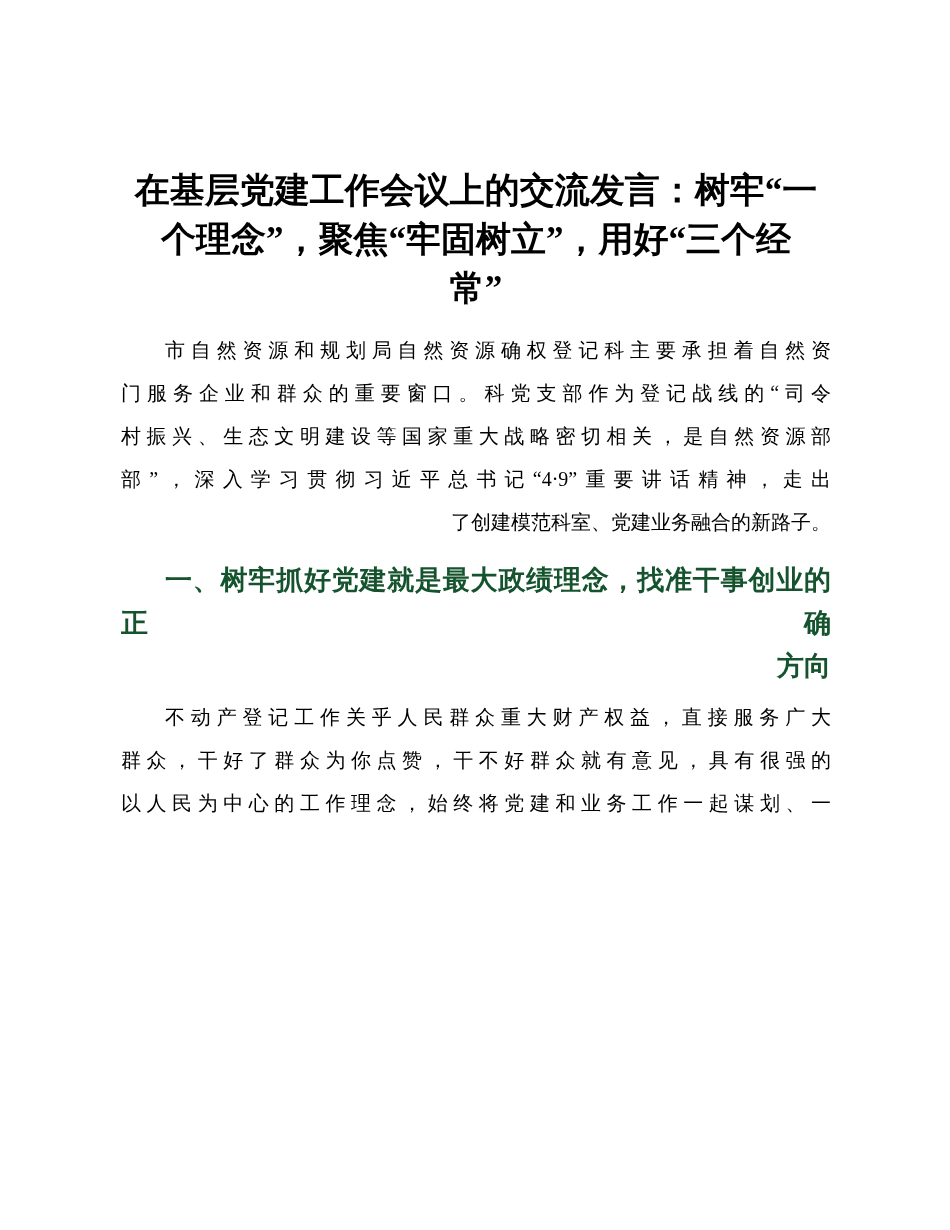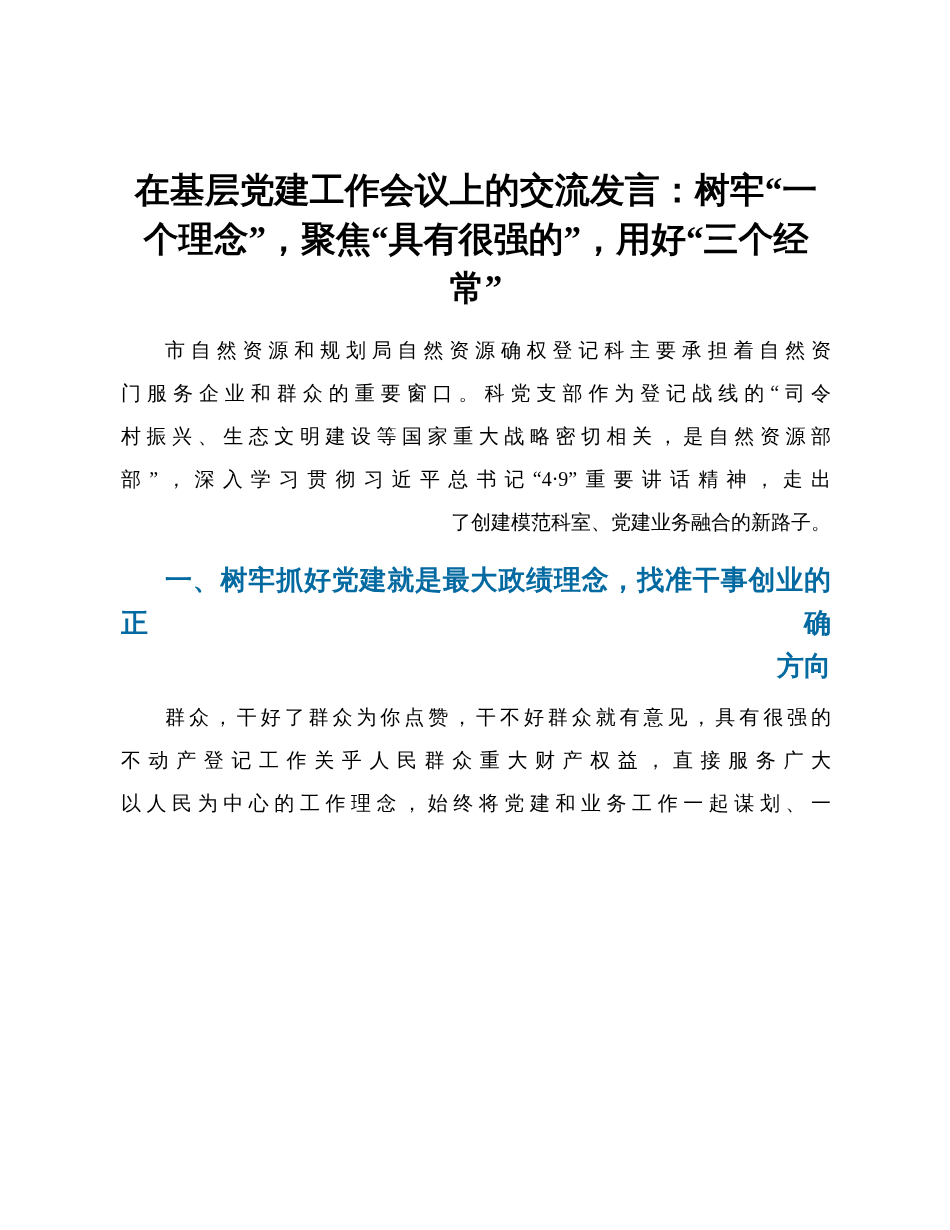--- a/index.html
+++ b/index.html
@@ -66,36 +66,36 @@
     text-indent: 44px;
   }
 </style>
 </head>
 <body>
 
 <div class="page">
 
   <h1 class="title center">
       <div class="line fill">在基层党建工作会议上的交流发言：树牢“一</div>
-      <div class="line fill">个理念”，聚焦“具有很强的”，用好“三个经</div>
+      <div class="line fill">个理念”，聚焦“牢固树立”，用好“三个经</div>
       <div class="line">常”</div>
     </h1>
 
   <div class="para body mt16">
       <div class="line fill">市自然资源和规划局自然资源确权登记科主要承担着自然资</div>
       <div class="line fill">门服务企业和群众的重要窗口。科党支部作为登记战线的“司令</div>
       <div class="line fill">村振兴、生态文明建设等国家重大战略密切相关，是自然资源部</div>
       <div class="line fill">部”，深入学习贯彻习近平总书记“4·9”重要讲话精神，走出</div>
       <div class="line">了创建模范科室、党建业务融合的新路子。</div>
     </div>
 
-  <h2 class="para heading mt15" style="color: #0369a1; font-family: Liberation Serif, serif;">
+  <h2 class="para heading mt15" style="color: #14532d; font-family: Liberation Serif, serif;">
       <div class="line fill">一、树牢抓好党建就是最大政绩理念，找准干事创业的正确</div>
       <div class="line">方向</div>
     </h2>
 
   <div class="para body mt8">
+      <div class="line fill">不动产登记工作关乎人民群众重大财产权益，直接服务广大</div>
       <div class="line fill">群众，干好了群众为你点赞，干不好群众就有意见，具有很强的</div>
-      <div class="line fill">不动产登记工作关乎人民群众重大财产权益，直接服务广大</div>
       <div class="line fill">以人民为中心的工作理念，始终将党建和业务工作一起谋划、一</div>
     </div>
 
 </div>
 
 </body></html>

